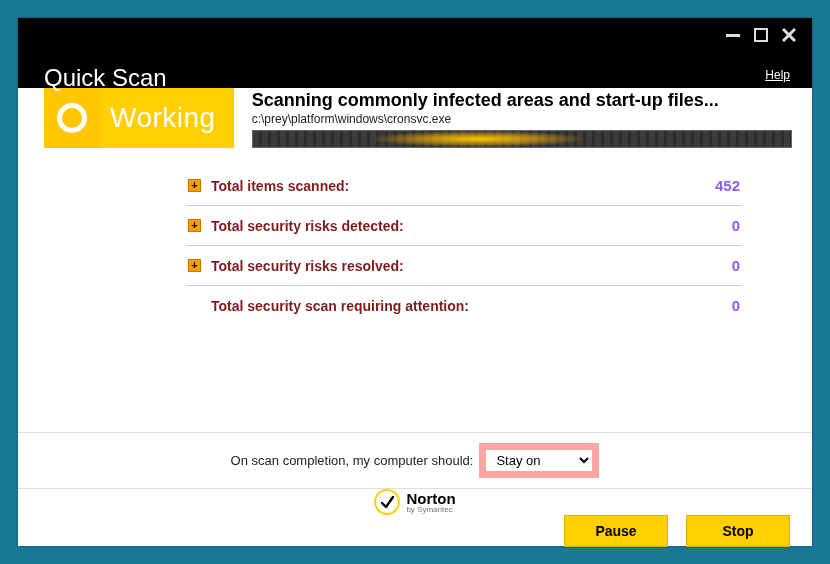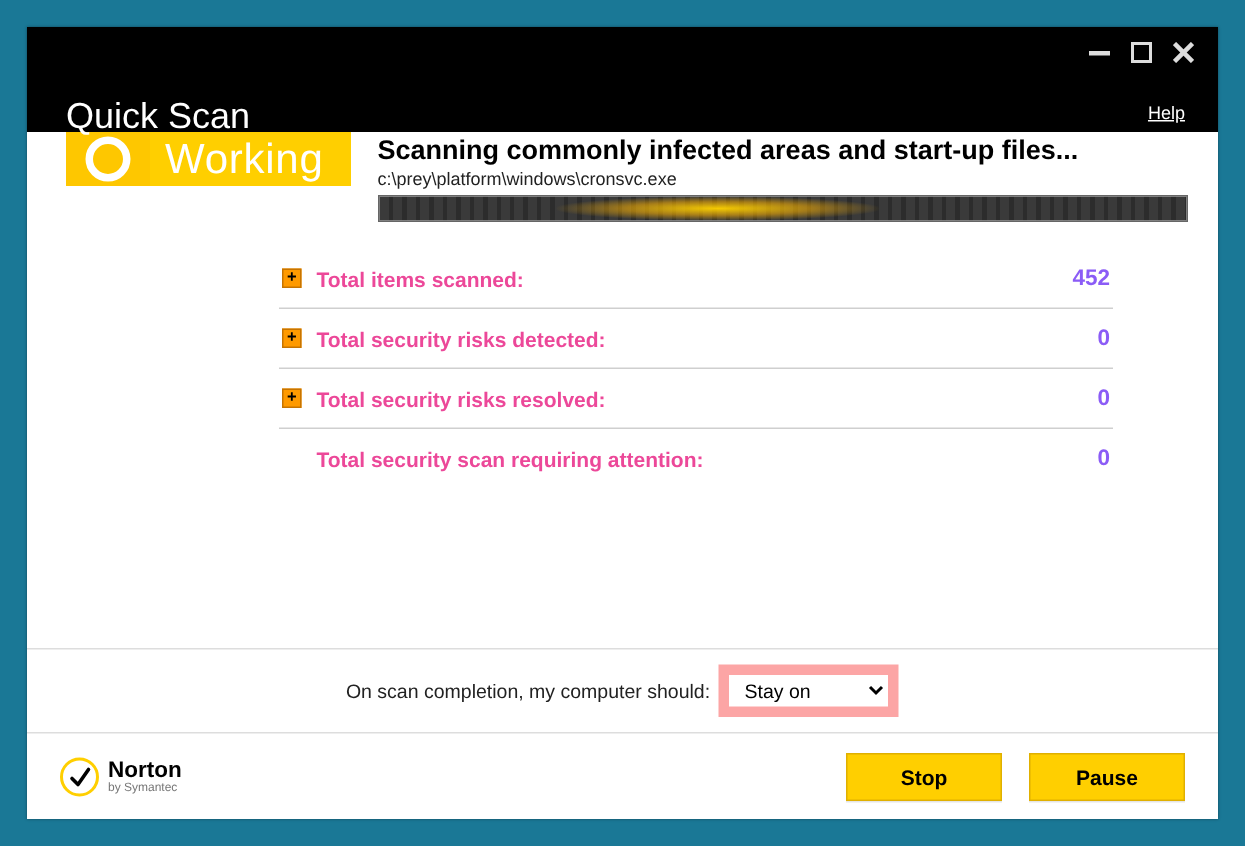--- a/index.html
+++ b/index.html
@@ -22,21 +22,21 @@
   }
   .win-ctl { width: 18px; height: 18px; cursor: pointer; display:flex; align-items:center; justify-content:center;}
   .help-link {
     position: absolute; right: 22px; bottom: 6px;
     color: #fff; font-size: 12px; text-decoration: underline; cursor: pointer; margin-left: 40px;
   }
   .status-row {
     display: flex; align-items: stretch; background: #fff;
   }
   .status-badge {
-    display: flex; height: 36px; border-radius: 10px;
+    display: flex; height: 60px; border-radius: 10px;
   }
   .status-icon {
     width: 56px; background: #fec700; display:flex; align-items:center; justify-content:center;
     margin-left: 26px;
   }
   .status-icon .ring {
     width: 30px; height: 30px; border: 5px solid #fff; border-radius: 50%;
   }
   .status-text {
     background: #ffcf00; color: #fff; font-size: 28px; font-weight: 400;
@@ -66,33 +66,33 @@
     display: flex; align-items: center; padding: 11px 2px;
     border-bottom: 1px solid #cfcfcf;
   }
   .row.last { border-bottom: none; }
   .expander {
     width: 13px; height: 13px; background: #ff9a00; border: 1px solid #c77400;
     color: #000; font-size: 11px; line-height: 11px; text-align:center; font-weight: bold;
     margin-right: 10px; flex: none; cursor: pointer;
   }
   .expander.blank { visibility: hidden; }
-  .row-label { font-size: 14px; font-weight: 700; color:#ec4899; flex: 1; }
+  .row-label { font-size: 14px; font-weight: 700; color:#7f1d1d; flex: 1; }
   .row-val { font-size: 15px; font-weight: 700; color:#8b5cf6; width: 70px; text-align: right; }
   .footer1 {
     border-top: 1px solid #ddd; padding: 10px 12px;
     display:flex; justify-content:center; align-items:center; font-size:13px; color:#222;
   }
   .footer1 select {
     margin-left: 6px; font-size: 13px; padding: 2px 6px; width: 120px;
     border: 7px solid #fca5a5; background:#fff;
   }
   .footer2 {
     border-top: 1px solid #ddd; height: 58px;
-    display:flex; align-items:center; padding: 0 22px;
+    display:flex; align-items:center; padding: 0 22px; flex-direction: column;
   }
   .brand { display:flex; align-items:center; gap:6px; }
   .brand-icon {
     width: 26px; height: 26px; border: 2.3px solid #ffcf00; border-radius: 50%;
     display:flex; align-items:center; justify-content:center; position:relative;
   }
   .brand-name { font-weight: 700; font-size: 15px; color:#000; line-height: 1; }
   .brand-sub { font-size: 8px; color:#777; line-height:1; }
   .footer-buttons { margin-left:auto; display:flex; gap:18px; }
   .btn {
@@ -182,18 +182,18 @@
         <svg width="16" height="16" viewBox="0 0 16 16">
             <path d="M3 9 L7 13 L14 3" fill="none" stroke="#000" stroke-width="2.4" stroke-linecap="round" stroke-linejoin="round"></path>
           </svg>
       </div>
       <div>
         <div class="brand-name">Norton</div>
         <div class="brand-sub">by Symantec</div>
       </div>
     </div>
     <div class="footer-buttons">
+      <button class="btn">Pause</button>
       <button class="btn">Stop</button>
-      <button class="btn">Pause</button>
     </div>
   </div>
 
 </div>
 
 </body></html>

